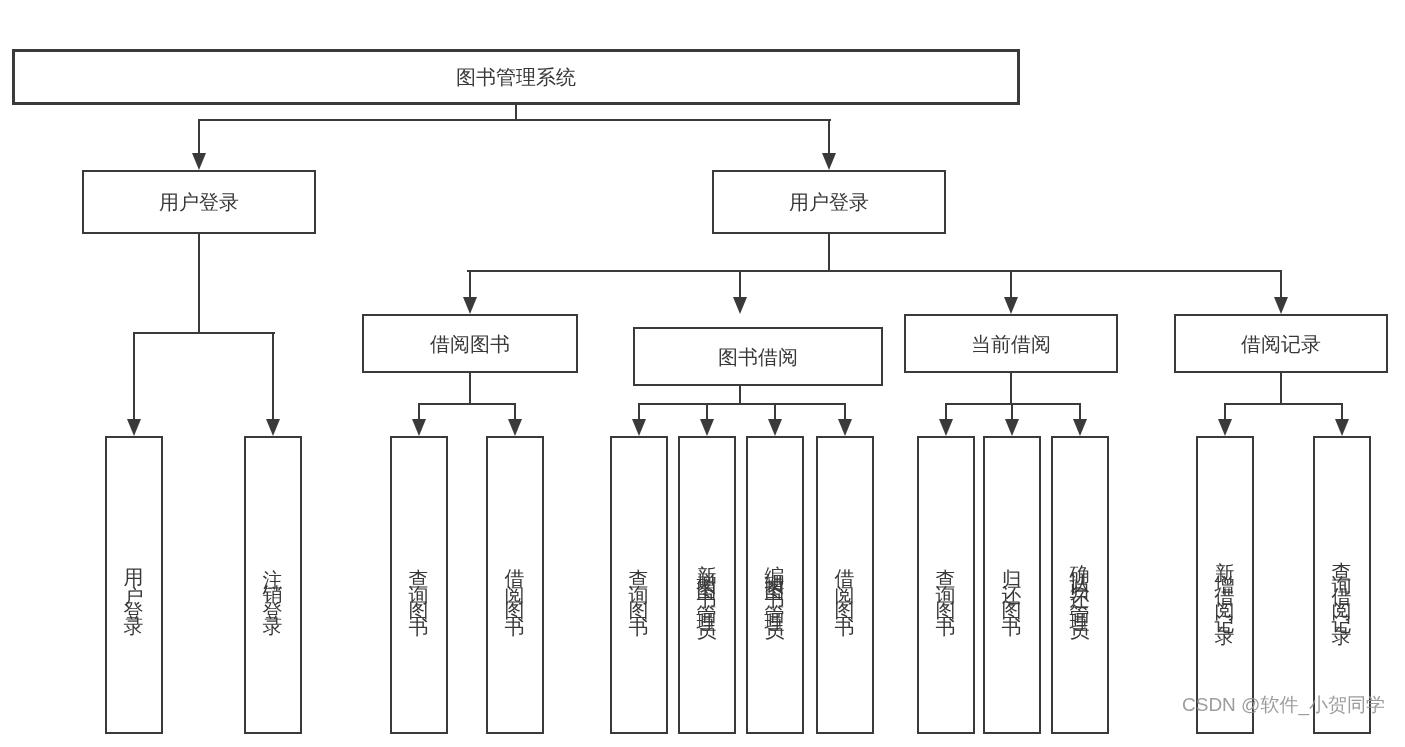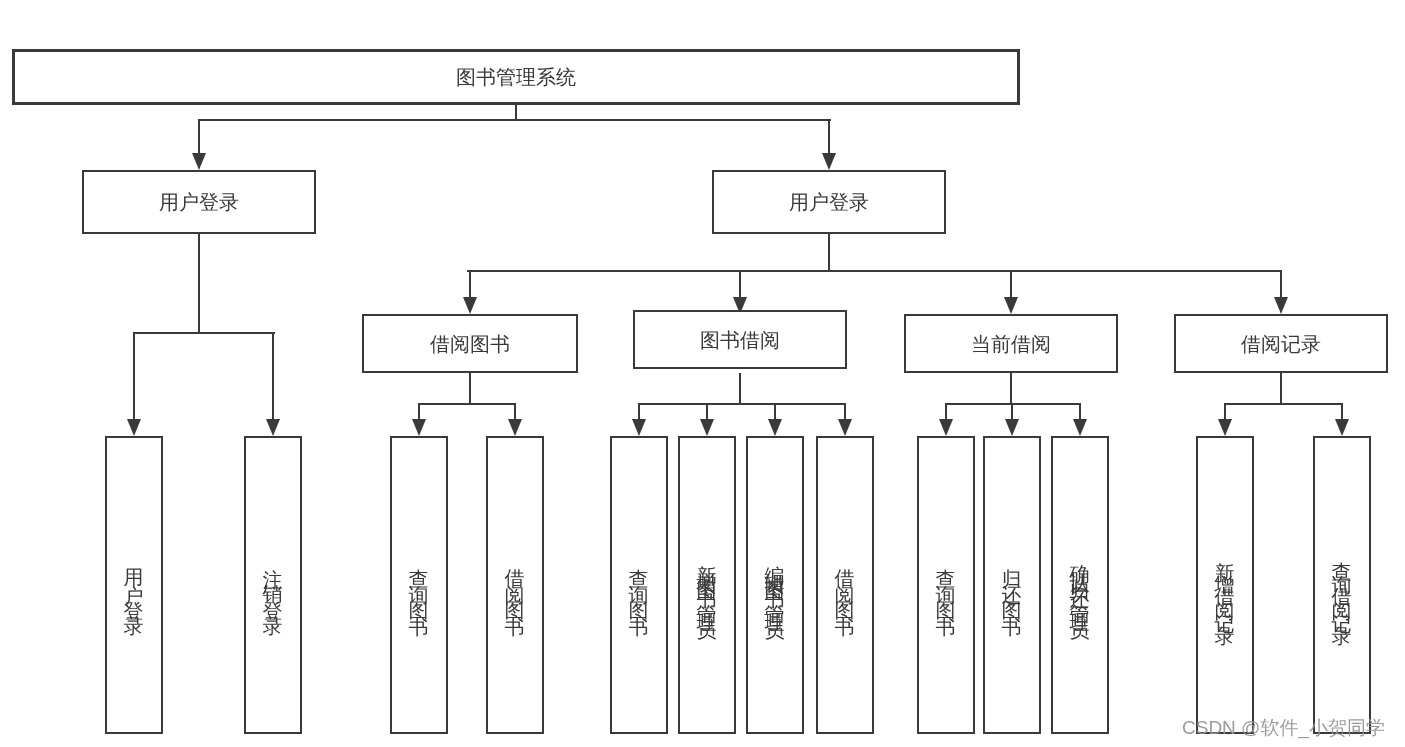--- a/index.html
+++ b/index.html
@@ -22,21 +22,21 @@
   .sp6 span { letter-spacing:13px; }
   .sp9 span { letter-spacing:8px; }
   .vline { position:absolute; width:2px; background:#3a3a3a; z-index:1; }
   .hline { position:absolute; height:2px; background:#3a3a3a; z-index:1; }
   .arrow {
     position:absolute; width:0; height:0; z-index:1;
     border-left:7px solid transparent; border-right:7px solid transparent;
     border-top:17px solid #3a3a3a;
   }
   .watermark {
-    position:absolute; left:1182px; top:715px; z-index:6;
+    position:absolute; left:1182px; top:692px; z-index:6;
     color:rgba(148,148,148,0.92); font-size:19px; white-space:nowrap;
   }
 </style>
 </head>
 <body>
 
 <div class="canvas">
 
   <div class="box root" style="left:12px;top:13px;width:1008px;height:56px">
     <span>图书管理系统</span>
@@ -45,21 +45,21 @@
   <div class="box" style="left:82px;top:170px;width:234px;height:64px">
     <span>用户登录</span>
   </div>
   <div class="box" style="left:712px;top:170px;width:234px;height:64px">
     <span>用户登录</span>
   </div>
 
   <div class="box" style="left:362px;top:314px;width:216px;height:59px">
     <span>借阅图书</span>
   </div>
-  <div class="box" style="left:633px;top:310px;width:214px;height:59px">
+  <div class="box" style="left:633px;top:327px;width:250px;height:59px">
     <span>图书借阅</span>
   </div>
   <div class="box" style="left:1174px;top:314px;width:214px;height:59px">
     <span>借阅记录</span>
   </div>
   <div class="box" style="left:904px;top:314px;width:214px;height:59px">
     <span>当前借阅</span>
   </div>
 
   <div class="box vbox" style="left:105px;top:436px;width:58px;height:298px">

